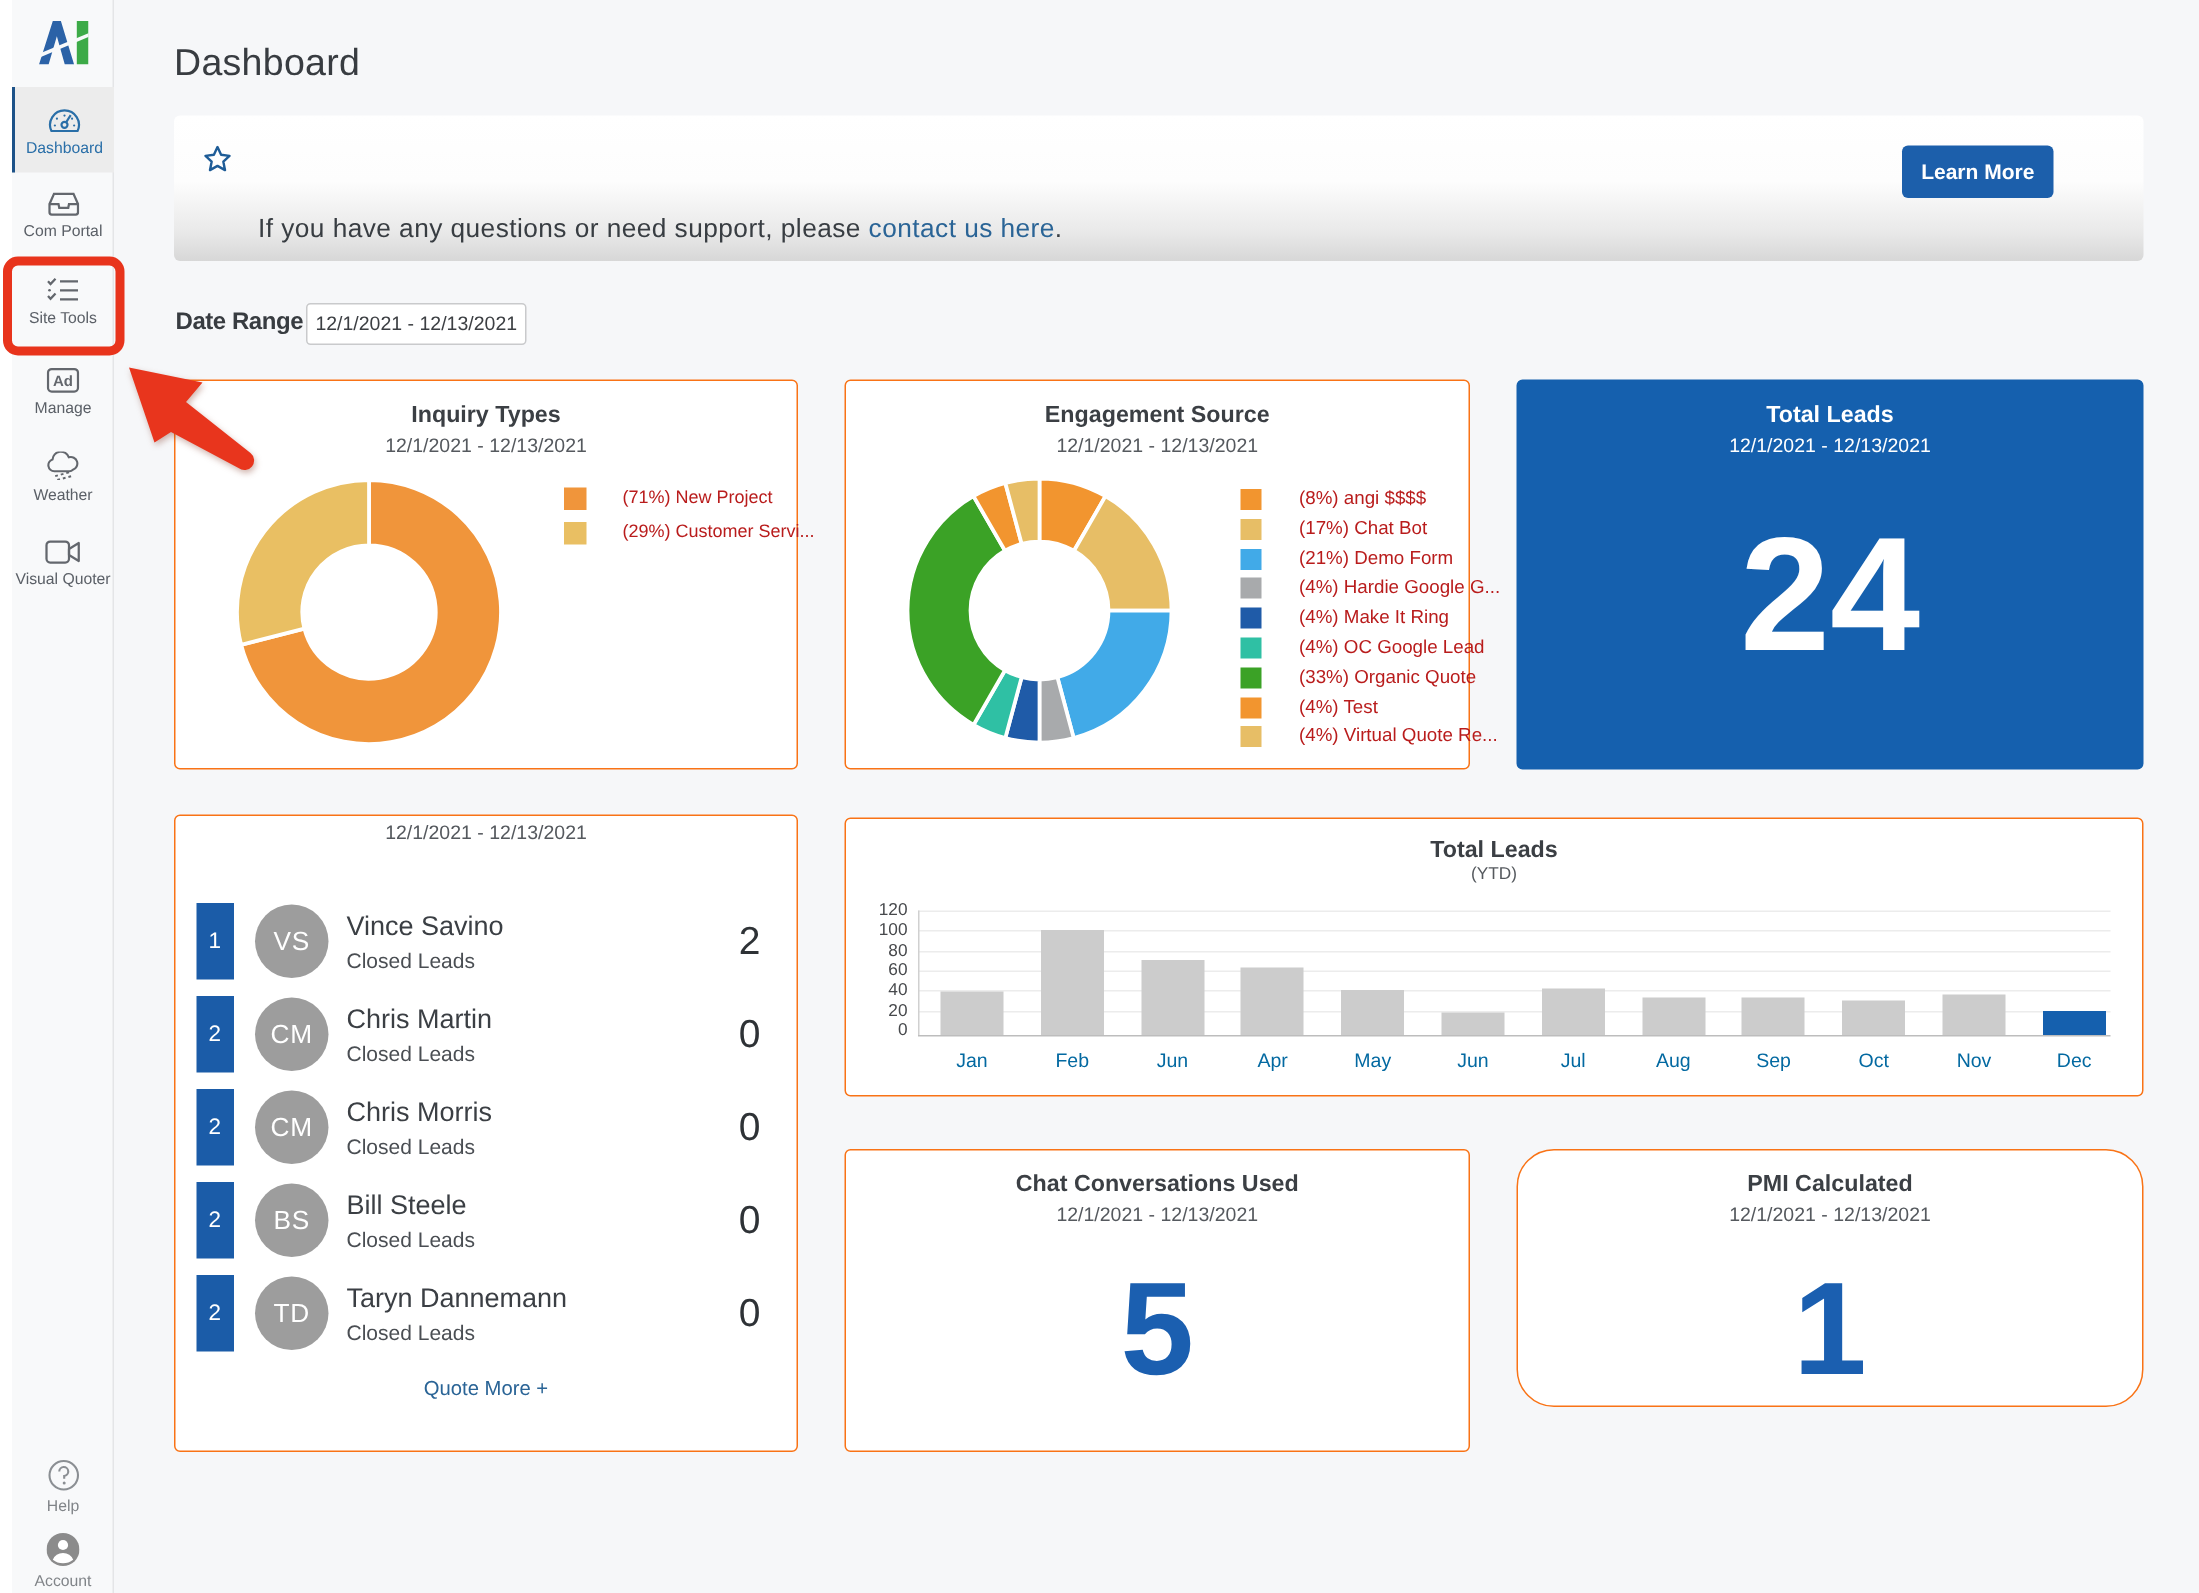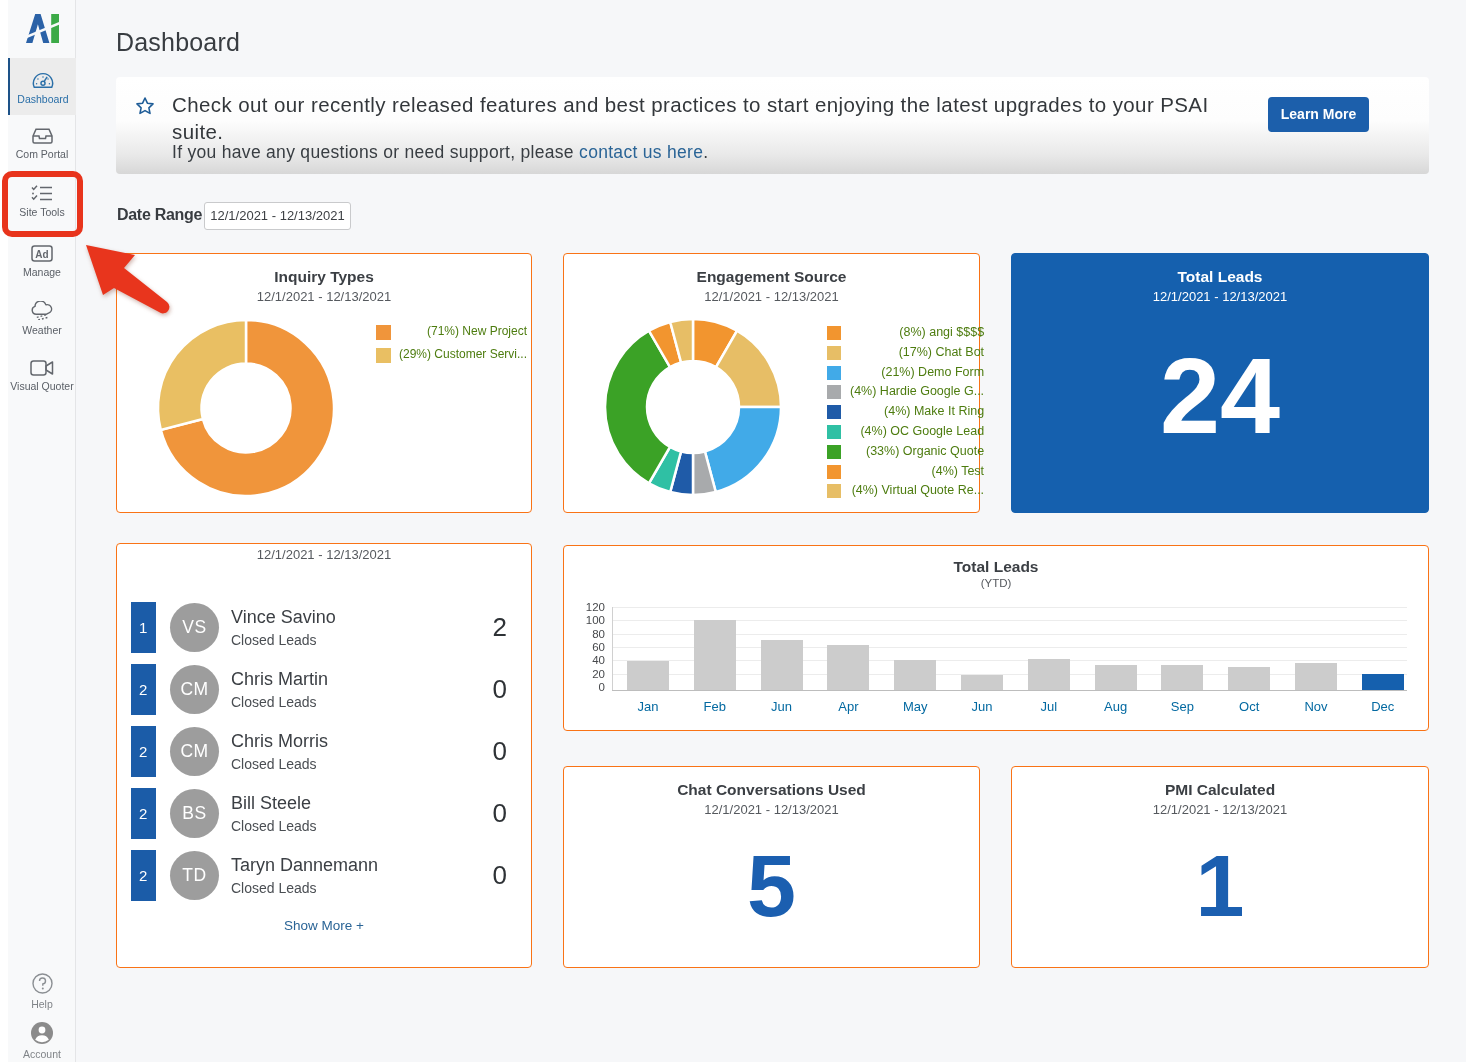--- a/index.html
+++ b/index.html
@@ -28,21 +28,21 @@
               font-size:13px; color:#3c3f43; text-align:center; line-height:26px; }
   
   .card { position:absolute; background:#fff; border:1px solid #f97316; border-radius:4px; }
   .card h2 { text-align:center; font-size:15.5px; color:#3b3f44; margin-top:14px; }
   .card .dates { text-align:center; font-size:13px; color:#55595e; margin-top:3px; }
   #card-leads { background:#1560ae; border-color:#1560ae; color:#fff; }
   #card-leads h2 { color:#fff; }
   #card-leads .dates { color:#fff; }
   #card-leads .big { position:absolute; left:0; top:88px; width:100%; text-align:center; font-size:108px; line-height:108px; font-weight:bold; }
   .legend { position:absolute; }
-  .legend .li { position:relative; padding-left:23px; white-space:nowrap; color:#4d7c0f;text-align:right; }
+  .legend .li { position:relative; padding-left:39px; white-space:nowrap; color:#b91c1c; }
   .legend .li .sw { position:absolute; left:0; top:1px; }
   
   .row { position:absolute; left:14px; width:386px; height:52px; }
   .rank { position:absolute; left:0; top:0; width:24.5px; height:51px; background:#1b5ca8; color:#fff; font-size:15px; text-align:center; line-height:51px; }
   .avatar { position:absolute; left:39px; top:1px; width:49px; height:49px; border-radius:50%; background:#9d9d9d; color:#fff; font-size:17.5px; text-align:center; line-height:49px; letter-spacing:0.5px; }
   .pname { position:absolute; left:100px; top:5px; font-size:18px; color:#3b3f44; }
   .pclosed { position:absolute; left:100px; top:30px; font-size:14px; color:#4a4e53; }
   .pval { position:absolute; right:10px; top:12px; font-size:26px; line-height:26px; color:#2e3236; }
   .showmore { position:absolute; left:0; width:100%; text-align:center; top:374px; font-size:13.5px; color:#2a6496; }
   
@@ -150,21 +150,20 @@
   </g>
 </svg>
 
 <div id="main">
   <h1 class="title">Dashboard</h1>
 
   <div id="banner">
     <svg class="abs" style="left:20px; top:20px;" width="18" height="18" viewBox="0 0 18 18" fill="none" stroke="#1e5c97" stroke-width="1.6" stroke-linejoin="round">
       <path d="M9 1 L11.4 6.2 L17 6.9 L12.9 10.8 L14 16.4 L9 13.6 L4 16.4 L5.1 10.8 L1 6.9 L6.6 6.2 Z"></path>
     </svg>
-    <div class="main-txt">Check out our recently released features and best practices to start enjoying the latest upgrades to your PSAI suite.</div>
     <div class="sub-txt">If you have any questions or need support, please <a href="#">contact us here</a>.</div>
     <div id="learnmore">Learn More</div>
   </div>
 
   <div class="dr-label">Date Range</div>
   <div class="dr-input">12/1/2021 - 12/13/2021</div>
 
   <div class="card" id="card-inq" style="left:40px; top:253px; width:416px; height:260px;">
     <h2>Inquiry Types</h2>
     <div class="dates">12/1/2021 - 12/13/2021</div>
@@ -241,21 +240,21 @@
         <div class="pclosed">Closed Leads</div>
         <div class="pval">0</div>
     </div>
     <div class="row" style="top:306px;">
       <div class="rank">2</div>
         <div class="avatar">TD</div>
       <div class="pname">Taryn Dannemann</div>
         <div class="pclosed">Closed Leads</div>
         <div class="pval">0</div>
     </div>
-    <div class="showmore">Show More +</div>
+    <div class="showmore">Quote More +</div>
   </div>
 
   <div class="card" id="card-ytd" style="left:487px; top:545px; width:866px; height:186px;">
     <h2 style="margin-top:12px;">Total Leads</h2>
     <div class="dates" style="font-size:11.5px; margin-top:1px;">(YTD)</div>
     <div id="chart">
       <div class="ylab" style="left:14px; top:55.0px;">120</div>
       <div class="ylab" style="left:14px; top:68.3px;">100</div>
       <div class="ylab" style="left:14px; top:81.7px;">80</div>
       <div class="ylab" style="left:14px; top:95.0px;">60</div>
@@ -296,18 +295,18 @@
       <div class="xlab" style="left:785.8px; top:153px;">Dec</div>
     </div>
   </div>
 
   <div class="card" style="left:487px; top:766px; width:417px; height:202px;">
     <h2>Chat Conversations Used</h2>
     <div class="dates">12/1/2021 - 12/13/2021</div>
     <div class="bignum" style="top:75px;">5</div>
   </div>
 
-  <div class="card" style="left:935px; top:766px; width:418px; height:202px;">
+  <div class="card" style="left:935px; top:766px; width:418px; height:172px;border-radius:25px;">
     <h2>PMI Calculated</h2>
     <div class="dates">12/1/2021 - 12/13/2021</div>
     <div class="bignum" style="top:75px;">1</div>
   </div>
 </div>
 
 </body></html>

